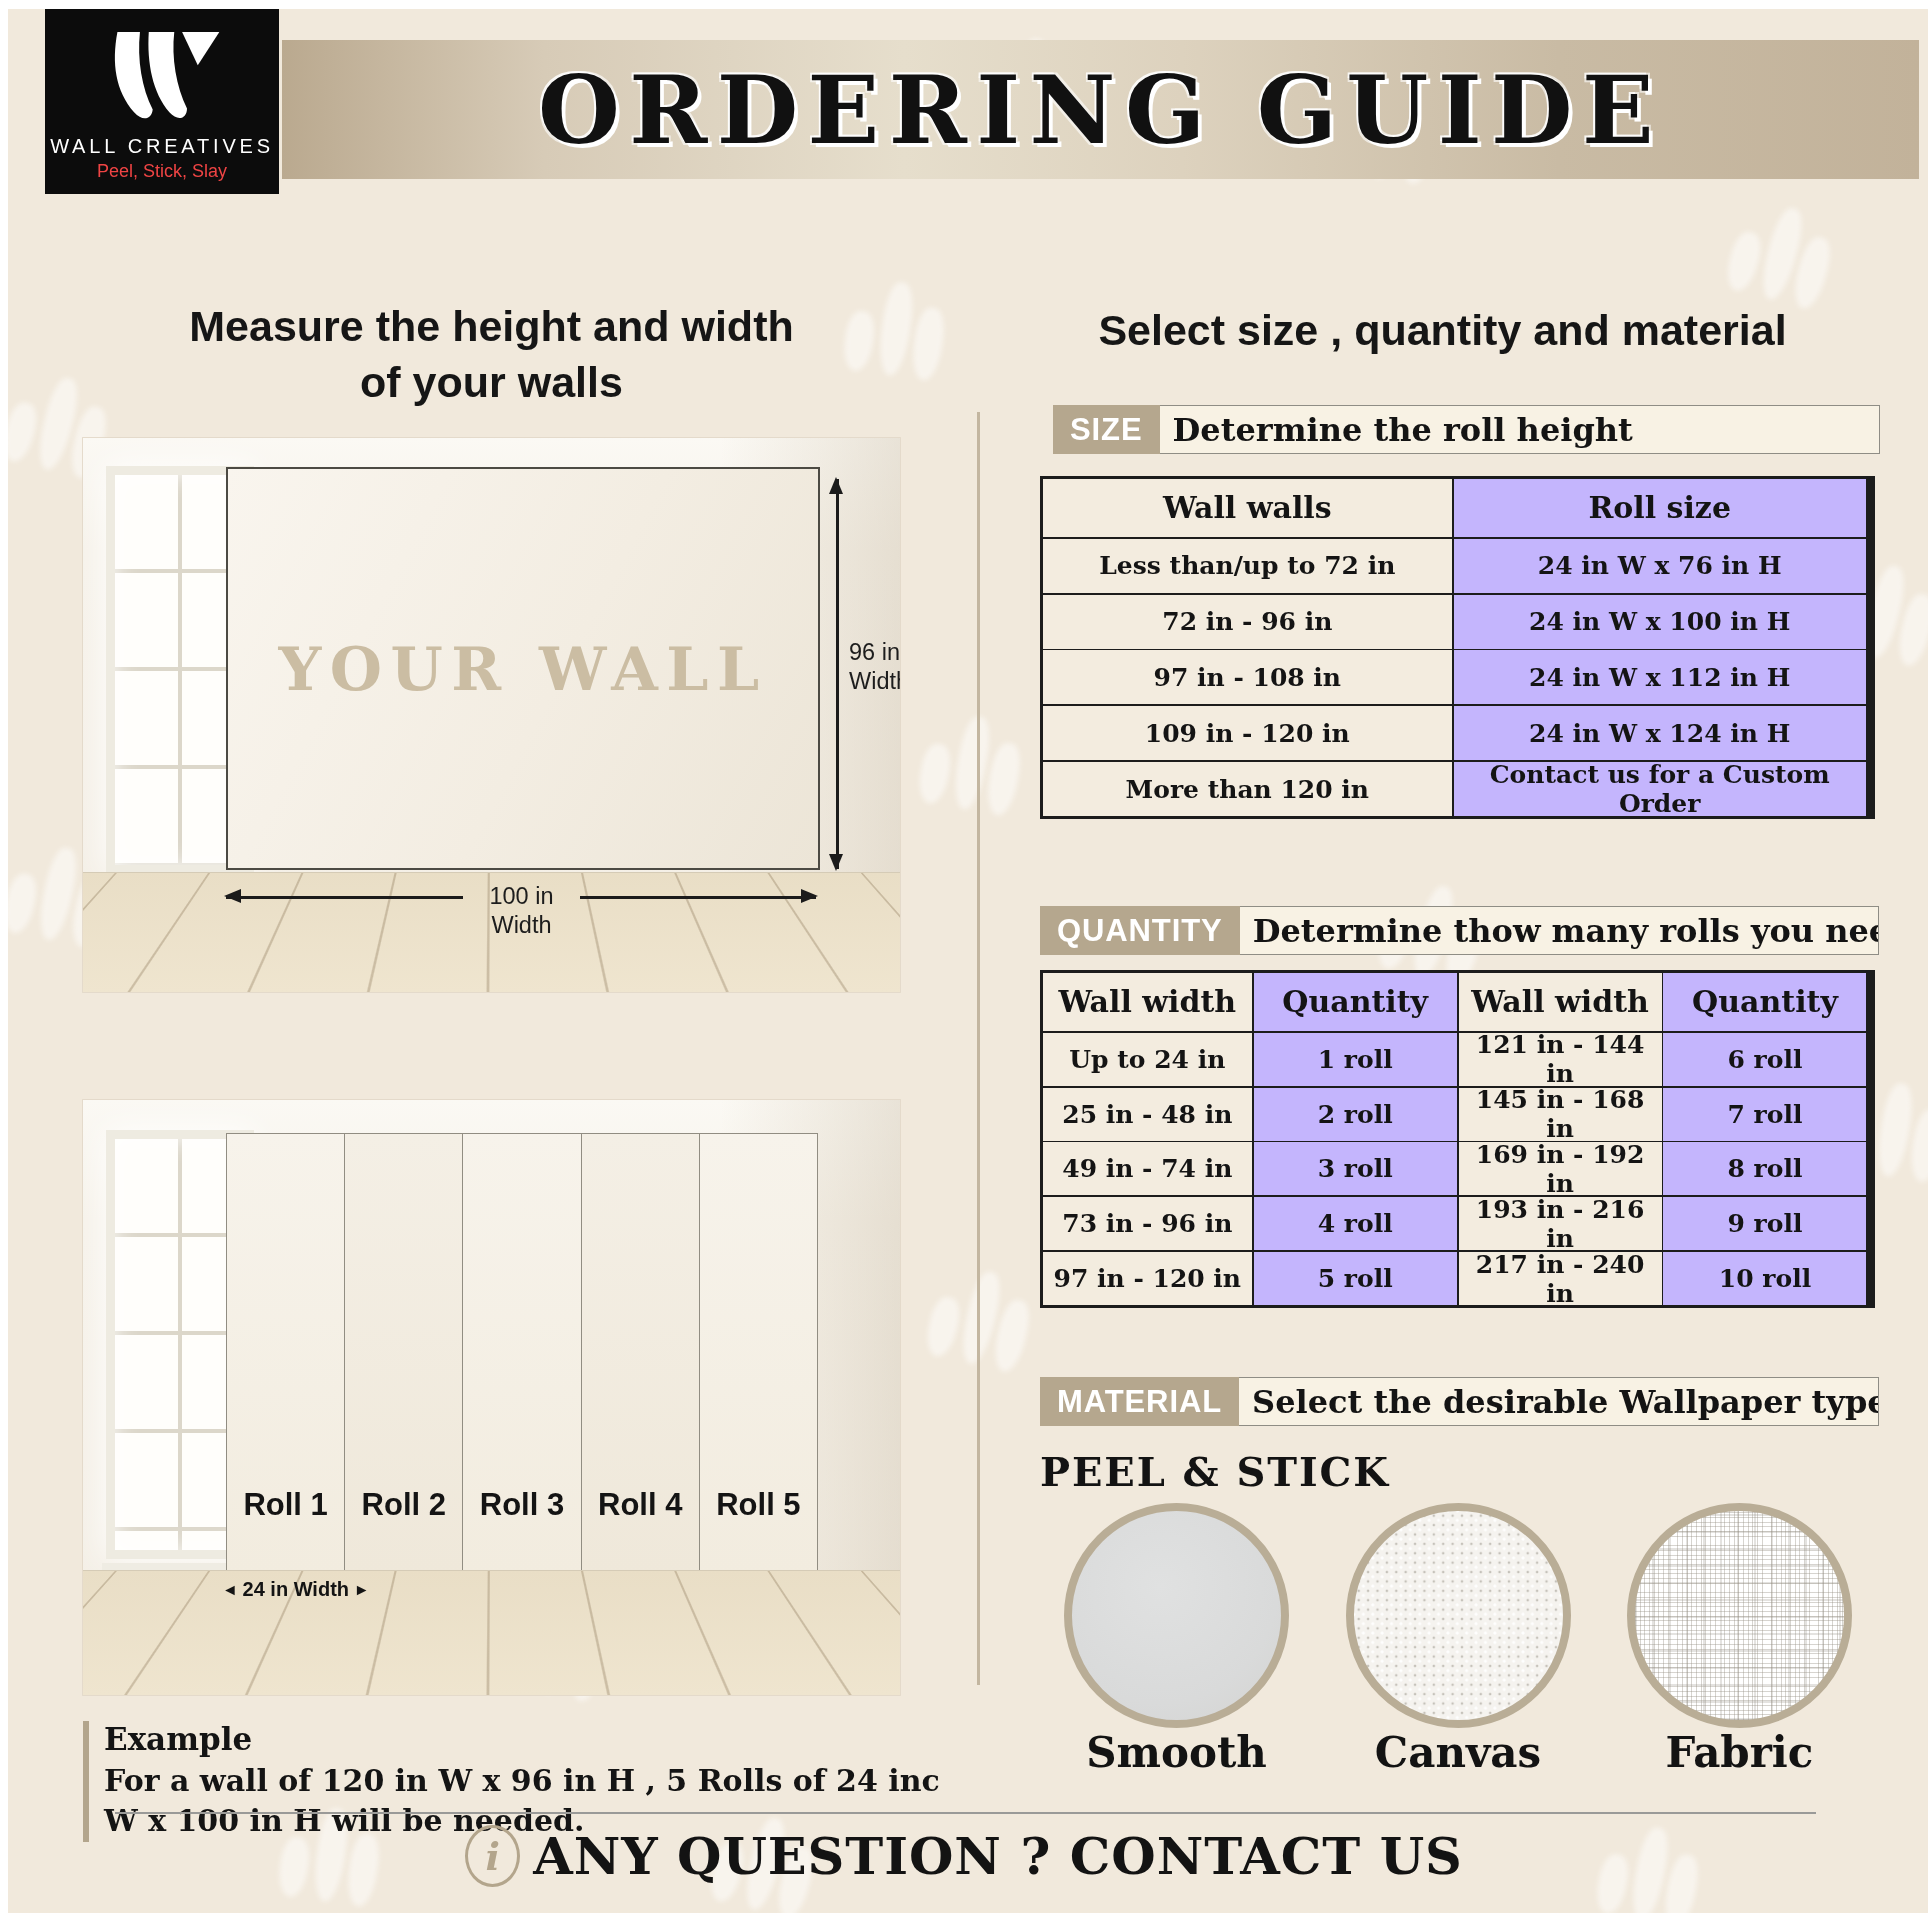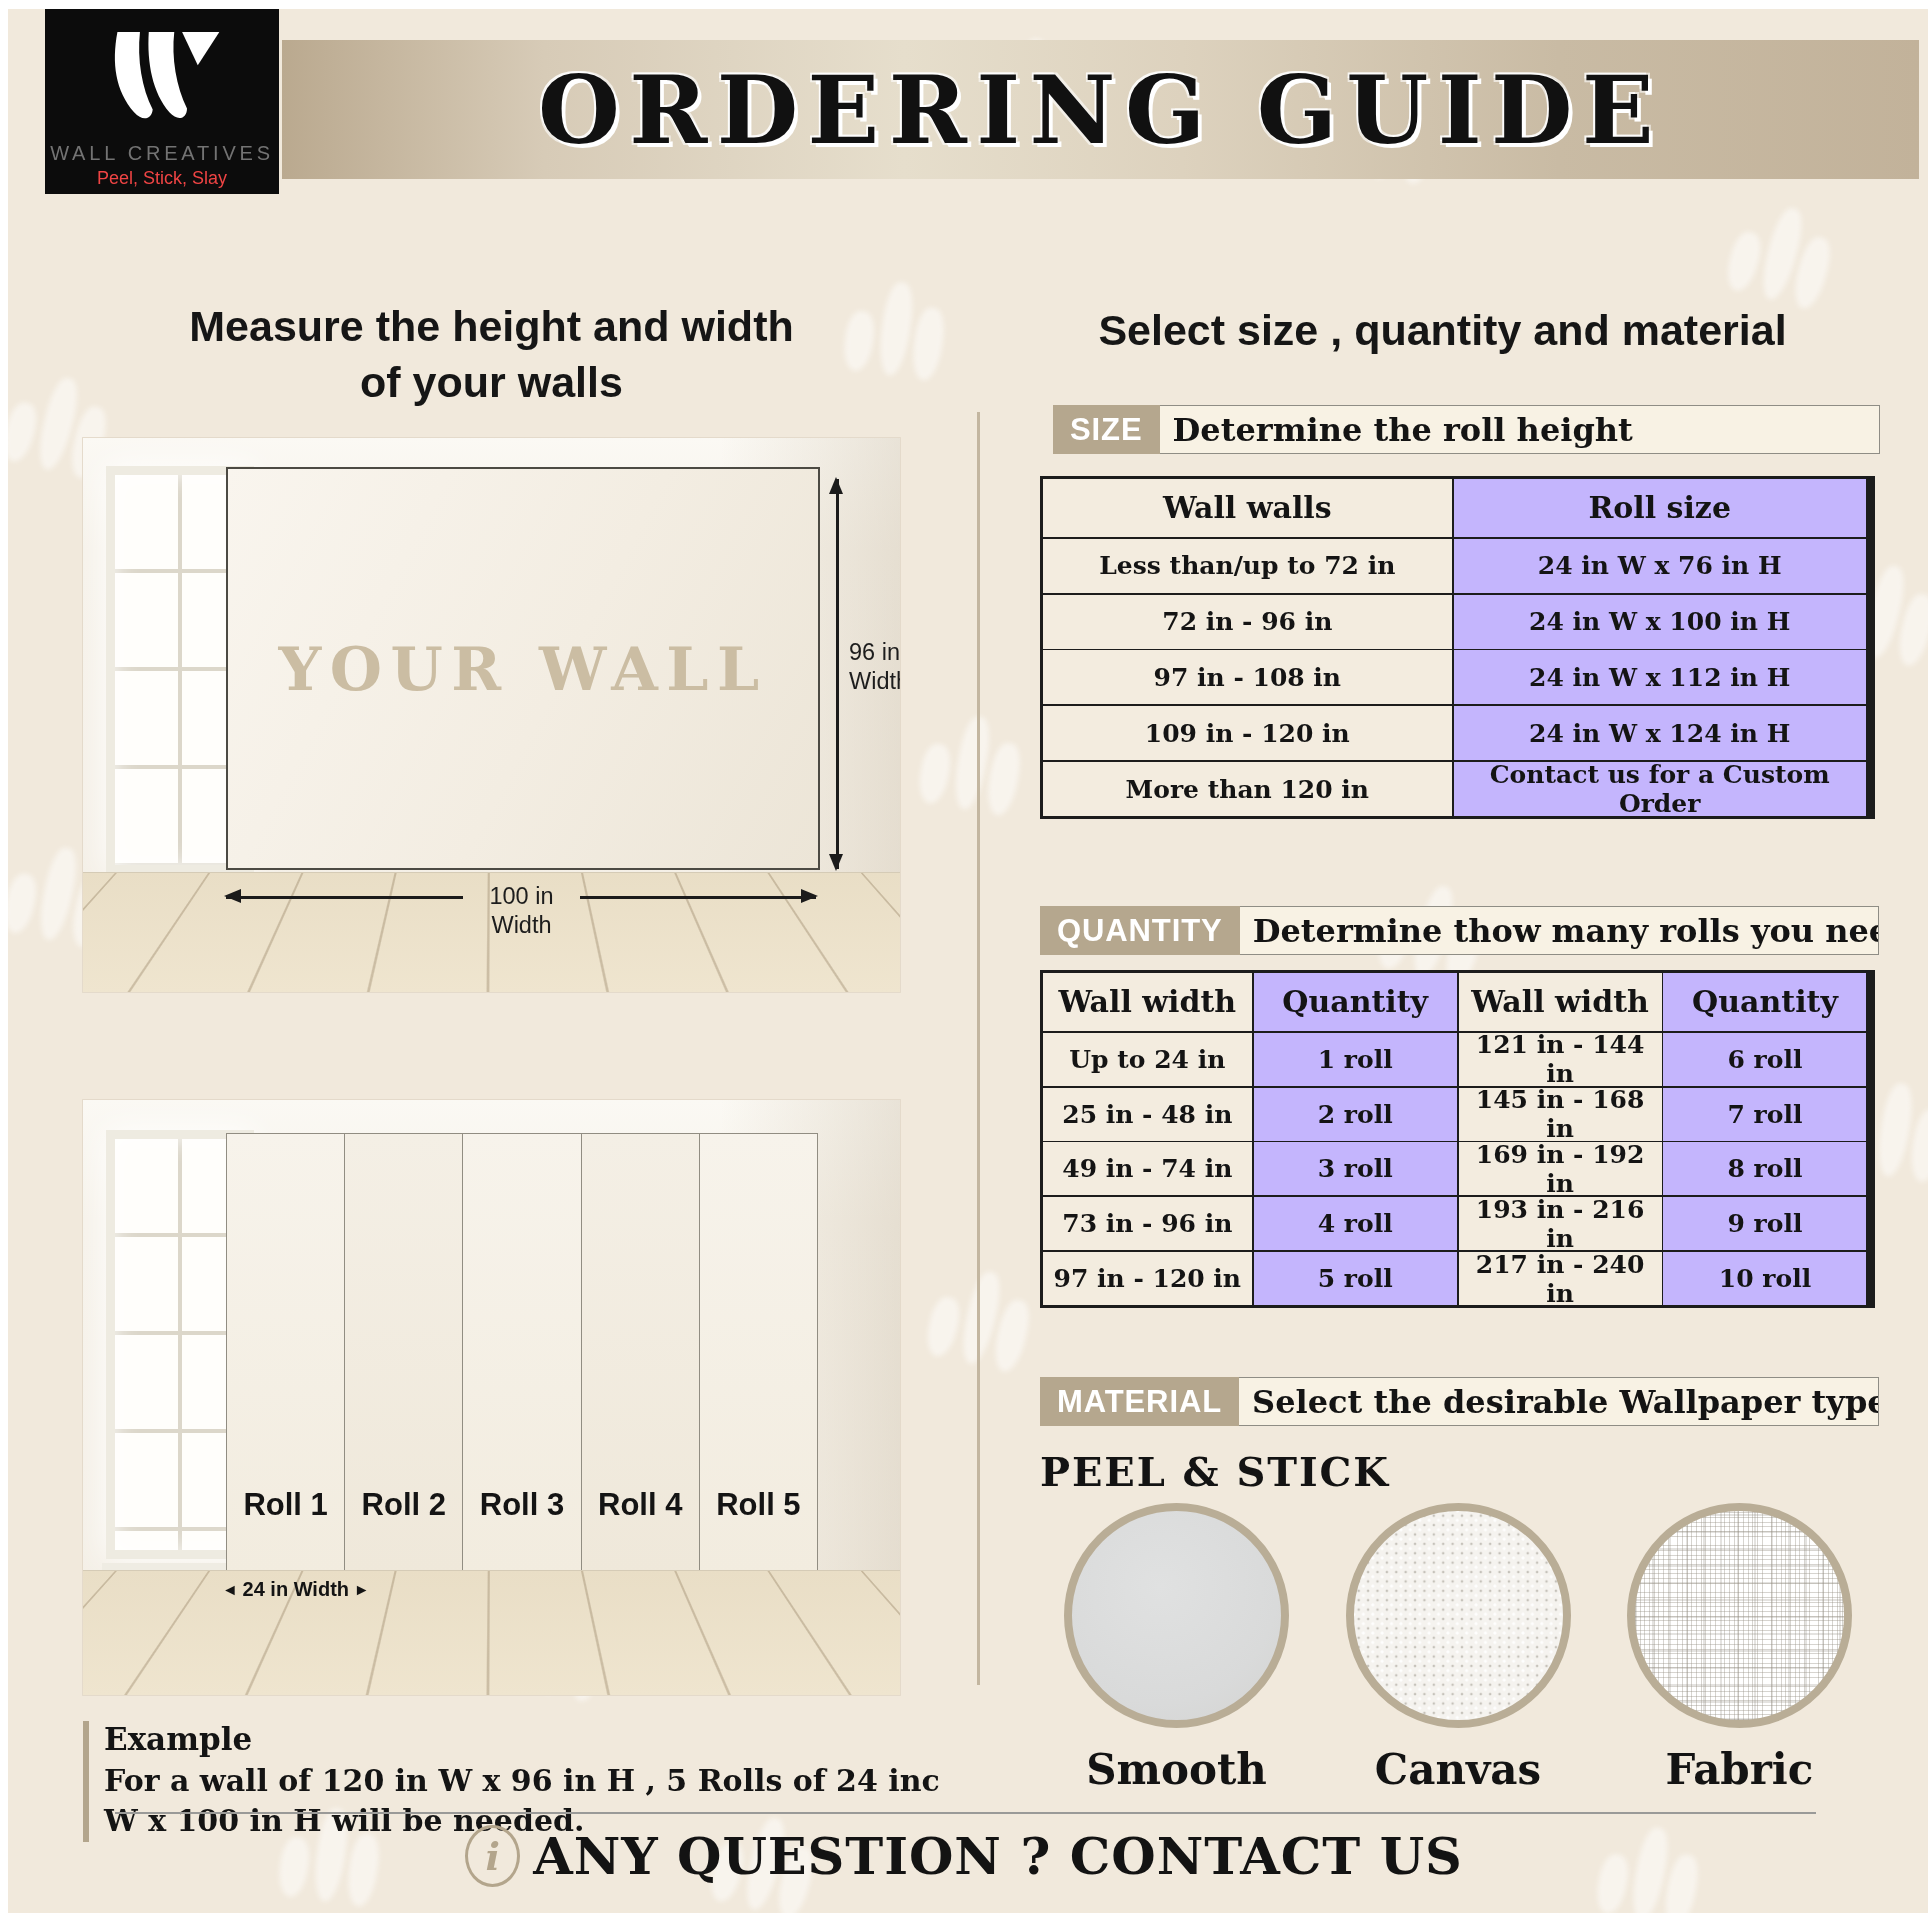--- a/index.html
+++ b/index.html
@@ -13,21 +13,21 @@
   
   .deco{position:absolute;display:flex;align-items:flex-end;gap:6.6px;pointer-events:none;}
   .deco i{display:block;width:28px;background:#fff;opacity:.5;border-radius:42% 42% 50% 50%;filter:blur(2.8px);}
   .deco i:nth-child(1){height:60px;}
   .deco i:nth-child(2){height:94px;}
   .deco i:nth-child(3){height:73px;}
 
   
   .logo-box{position:absolute;left:45px;top:9.4px;width:234px;height:185px;background:#0c0c0c;display:flex;flex-direction:column;align-items:center;justify-content:flex-start;z-index:5;}
   .logo-mark{margin-top:21px;width:141px;height:98px;}
-  .brand-name{color:#737373;font-size:20px;letter-spacing:3.8px;margin-top:14px;white-space:nowrap;}
+  .brand-name{color:#ffffff;font-size:20px;letter-spacing:3.8px;margin-top:7px;white-space:nowrap;}
   .brand-tagline{color:#ef4444;font-size:18px;margin-top:2.8px;white-space:nowrap;}
   .banner{position:absolute;left:282px;top:40px;width:1637px;height:139px;
     background:linear-gradient(90deg,#baa98f 0%,#d7cbb7 16%,#e6decc 38%,#ddd2be 55%,#c9bba4 78%,#c2b29a 100%);
     display:flex;align-items:center;justify-content:center;}
   .banner h1{margin:0;font-family:"DejaVu Serif",serif;font-weight:700;font-size:94px;letter-spacing:9.4px;color:#111;
     text-shadow:3.8px 3.8px 0 #ffffff,-1.9px -1.9px 0 rgba(255,255,255,.85),1.9px -1.9px 0 rgba(255,255,255,.6),-1.9px 1.9px 0 rgba(255,255,255,.6);white-space:nowrap;}
 
   
   .col-heading{position:absolute;text-align:center;color:#161616;font-weight:700;font-size:43px;line-height:1.3;}
   .col-heading.left{left:83px;top:299px;width:817px;}
@@ -97,21 +97,21 @@
   .swatch.smooth{background:radial-gradient(circle at 42% 36%,#e0e1e1,#d9dada 65%,#d3d3d1 100%);}
   .swatch.fabric{background-color:#ffffff;background-image:
       repeating-linear-gradient(0deg,rgba(148,142,130,.38) 0 0.9px,transparent 0.9px 4.7px),
       repeating-linear-gradient(90deg,rgba(148,142,130,.38) 0 0.9px,transparent 0.9px 4.7px),
       repeating-linear-gradient(0deg,rgba(120,113,100,.20) 0 1.9px,transparent 1.9px 17px),
       repeating-linear-gradient(90deg,rgba(120,113,100,.20) 0 1.9px,transparent 1.9px 17px);}
   .swatch.canvas{background-color:#f5f3ef;background-image:
       radial-gradient(rgba(132,126,112,.42) 20%,transparent 23%),
       radial-gradient(rgba(255,255,255,.95) 20%,transparent 25%);
       background-size:9.4px 9.4px,9.4px 9.4px;background-position:0 0,4.7px 4.7px;}
-  .material-label{margin-top:17px;font-family:"DejaVu Serif",serif;font-weight:700;font-size:42px;color:#131313;}
+  .material-label{font-family:"DejaVu Serif",serif;font-weight:700;font-size:42px;color:#131313;}
 
   
   .footer-line{position:absolute;left:115px;top:1812px;width:1701px;height:1.9px;background:#9a9a98;}
   .footer{position:absolute;left:0;top:1825px;width:1928px;display:flex;align-items:center;justify-content:center;gap:13px;}
   .info-icon{width:49px;height:56px;border:3.8px solid #b3a58c;border-radius:50%;display:flex;align-items:center;justify-content:center;
     font-family:"DejaVu Serif",serif;font-style:italic;font-weight:700;font-size:38px;color:#b3a58c;}
   .footer-text{font-family:"DejaVu Serif",serif;font-weight:700;font-size:51px;letter-spacing:0.9px;color:#131313;white-space:nowrap;}
 </style>
 </head>
 <body>

